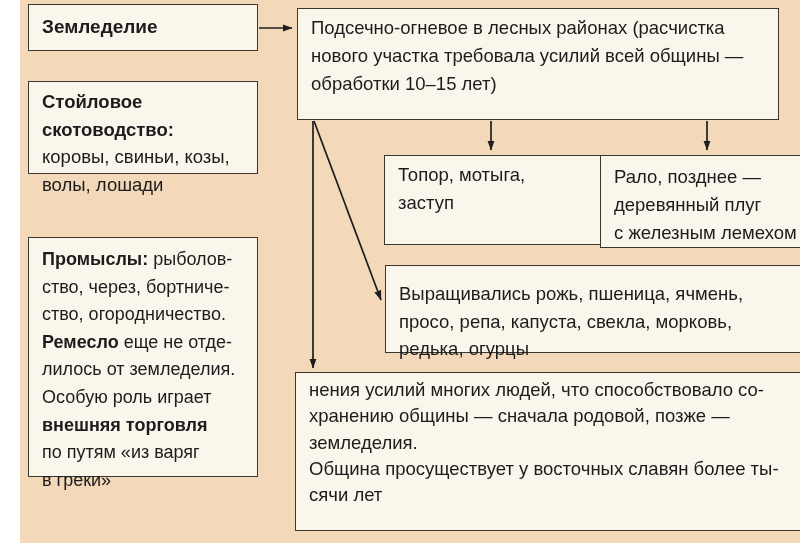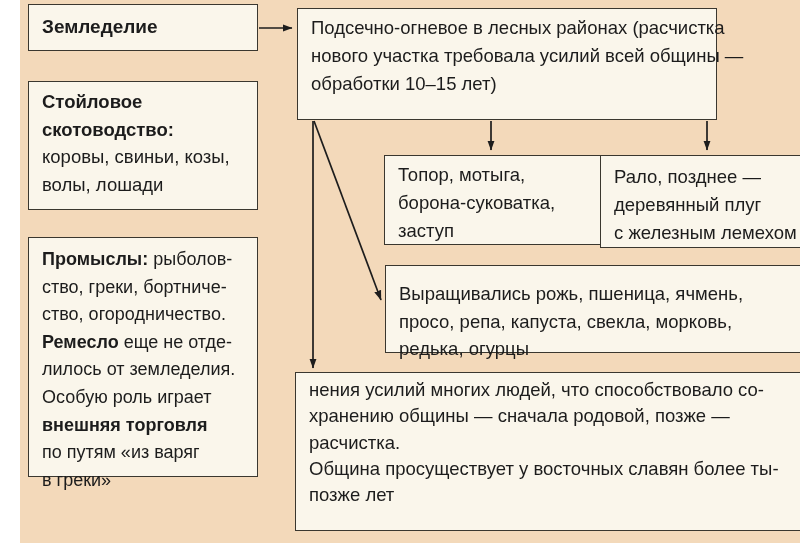--- a/index.html
+++ b/index.html
@@ -18,23 +18,23 @@
     position:absolute;
     box-sizing:border-box;
     background:#faf6eb;
     border:1.5px solid #3a372f;
     font-size:18.5px;
     line-height:28px;
   }
   .ln{white-space:nowrap;}
   .b{font-weight:700;}
   #b-agriculture{left:8px;top:4px;width:230px;height:47px;padding:8px 6px 0 13px;font-size:19px;line-height:28px;}
-  #b-cattle{left:8px;top:81px;width:230px;height:129px;padding:6px 4px 8px 13px;line-height:27.5px;}
+  #b-cattle{left:8px;top:81px;width:230px;height:93px;padding:6px 4px 8px 13px;line-height:27.5px;}
   #b-crafts{left:8px;top:237px;width:230px;height:240px;padding:8px 2px 0 13px;line-height:27.6px;font-size:18px;}
-  #b-slash-burn{left:277px;top:8px;width:420px;height:112px;padding:5px 8px 0 13px;line-height:28px;}
+  #b-slash-burn{left:277px;top:8px;width:482px;height:112px;padding:5px 8px 0 13px;line-height:28px;}
   #b-tools-manual{left:364px;top:155px;width:234px;height:90px;padding:5px 6px 0 13px;line-height:28px;}
   #b-tools-plough{left:580px;top:155px;width:215px;height:93px;padding:7px 21px 0 13px;line-height:28px;}
   #b-crops{left:365px;top:265px;width:500px;height:88px;padding:14px 8px 0 13px;line-height:27.5px;}
   #b-community{left:275px;top:372px;width:516px;height:159px;padding:4px 8px 0 13px;line-height:26.3px;}
 </style>
 </head>
 <body>
 
 <div class="canvas">
 
@@ -57,55 +57,54 @@
 
   <div class="bx" id="b-cattle">
     <div class="ln"><span class="b">Стойловое</span><span></span></div>
     <div class="ln"><span class="b">скотоводство:</span><span></span></div>
     <div class="ln"><span class="b"></span><span>коровы, свиньи, козы,</span></div>
     <div class="ln"><span class="b"></span><span>волы, лошади</span></div>
   </div>
 
   <div class="bx" id="b-crafts">
     <div class="ln"><span class="b">Промыслы:</span><span> рыболов-</span></div>
-    <div class="ln"><span class="b"></span><span>ство, греки, бортниче-</span></div>
+    <div class="ln"><span class="b"></span><span>ство, через, бортниче-</span></div>
     <div class="ln"><span class="b"></span><span>ство, огородничество.</span></div>
     <div class="ln"><span class="b">Ремесло</span><span> еще не отде-</span></div>
     <div class="ln"><span class="b"></span><span>лилось от земледелия.</span></div>
     <div class="ln"><span class="b"></span><span>Особую роль играет</span></div>
     <div class="ln"><span class="b">внешняя торговля</span><span></span></div>
     <div class="ln"><span class="b"></span><span>по путям «из варяг</span></div>
     <div class="ln"><span class="b"></span><span>в греки»</span></div>
   </div>
 
   <div class="bx" id="b-slash-burn">
     <div class="ln"><span class="b"></span><span>Подсечно-огневое в лесных районах (расчистка</span></div>
     <div class="ln"><span class="b"></span><span>нового участка требовала усилий всей общины —</span></div>
     <div class="ln"><span class="b"></span><span>обработки 10–15 лет)</span></div>
   </div>
 
   <div class="bx" id="b-tools-manual">
     <div class="ln"><span class="b"></span><span>Топор, мотыга,</span></div>
-    <div class="ln"><span class="b"></span><span>борона-суковатка,</span></div>
     <div class="ln"><span class="b"></span><span>заступ</span></div>
   </div>
 
   <div class="bx" id="b-tools-plough">
     <div class="ln"><span class="b"></span><span>Рало, позднее —</span></div>
     <div class="ln"><span class="b"></span><span>деревянный плуг</span></div>
     <div class="ln"><span class="b"></span><span>с железным лемехом</span></div>
   </div>
 
   <div class="bx" id="b-crops">
     <div class="ln"><span class="b"></span><span>Выращивались рожь, пшеница, ячмень,</span></div>
     <div class="ln"><span class="b"></span><span>просо, репа, капуста, свекла, морковь,</span></div>
     <div class="ln"><span class="b"></span><span>редька, огурцы</span></div>
   </div>
 
   <div class="bx" id="b-community">
     <div class="ln"><span class="b"></span><span>нения усилий многих людей, что способствовало со-</span></div>
     <div class="ln"><span class="b"></span><span>хранению общины — сначала родовой, позже —</span></div>
-    <div class="ln"><span class="b"></span><span>расчистка.</span></div>
+    <div class="ln"><span class="b"></span><span>земледелия.</span></div>
     <div class="ln"><span class="b"></span><span>Община просуществует у восточных славян более ты-</span></div>
-    <div class="ln"><span class="b"></span><span>позже лет</span></div>
+    <div class="ln"><span class="b"></span><span>сячи лет</span></div>
   </div>
 
 </div>
 
 </body></html>

